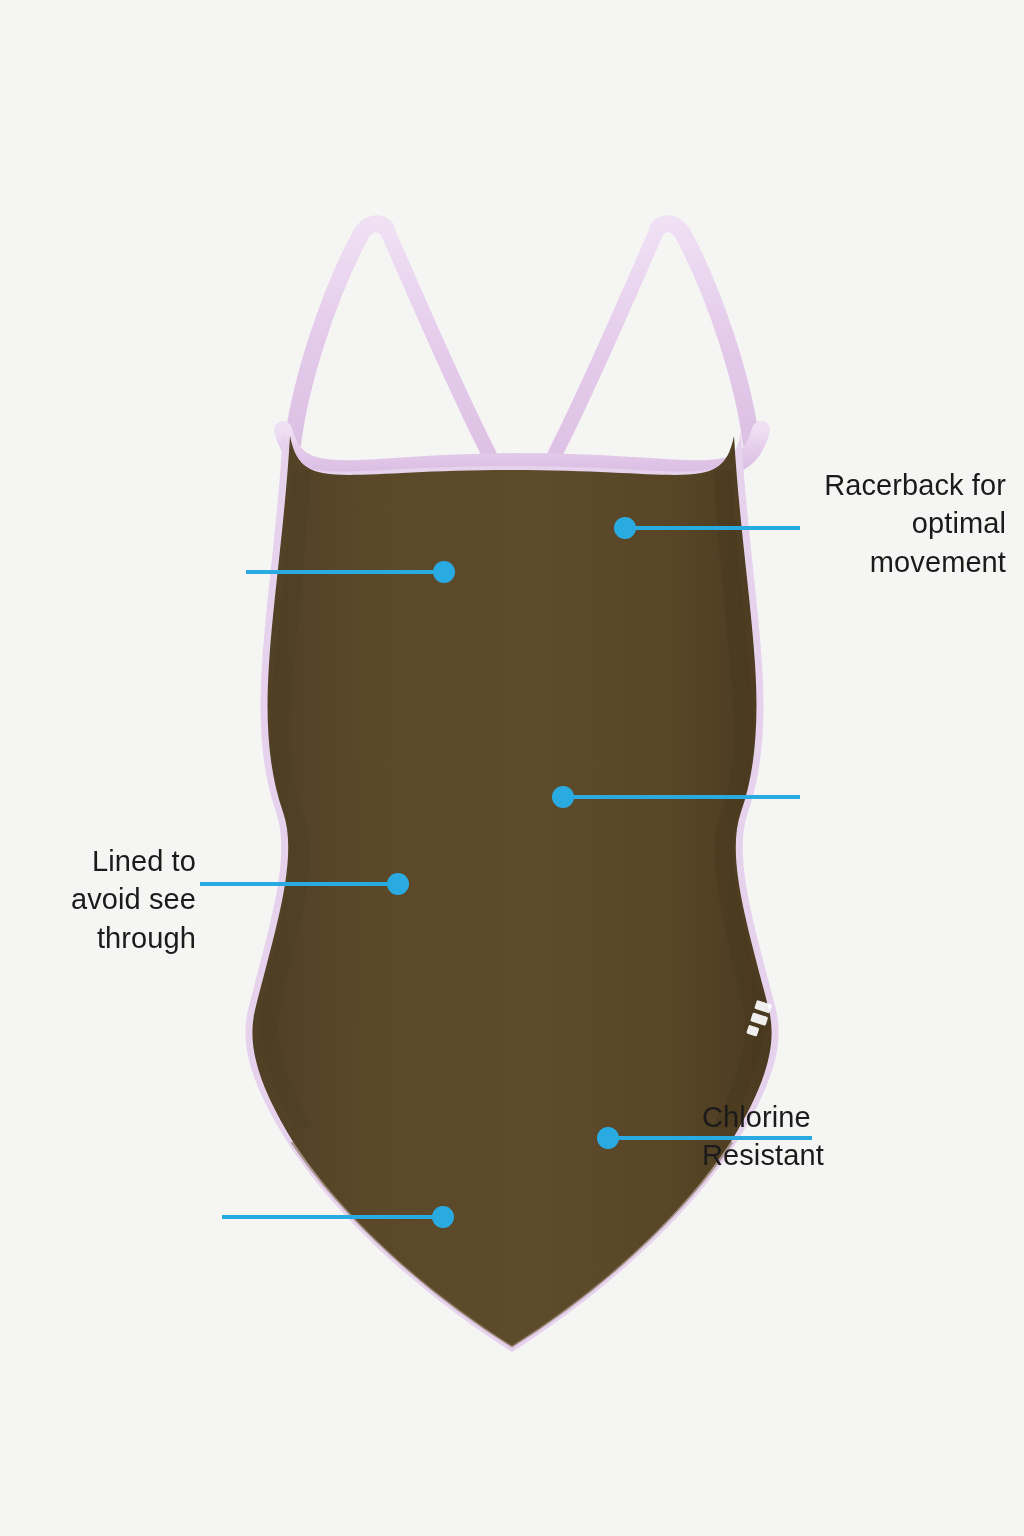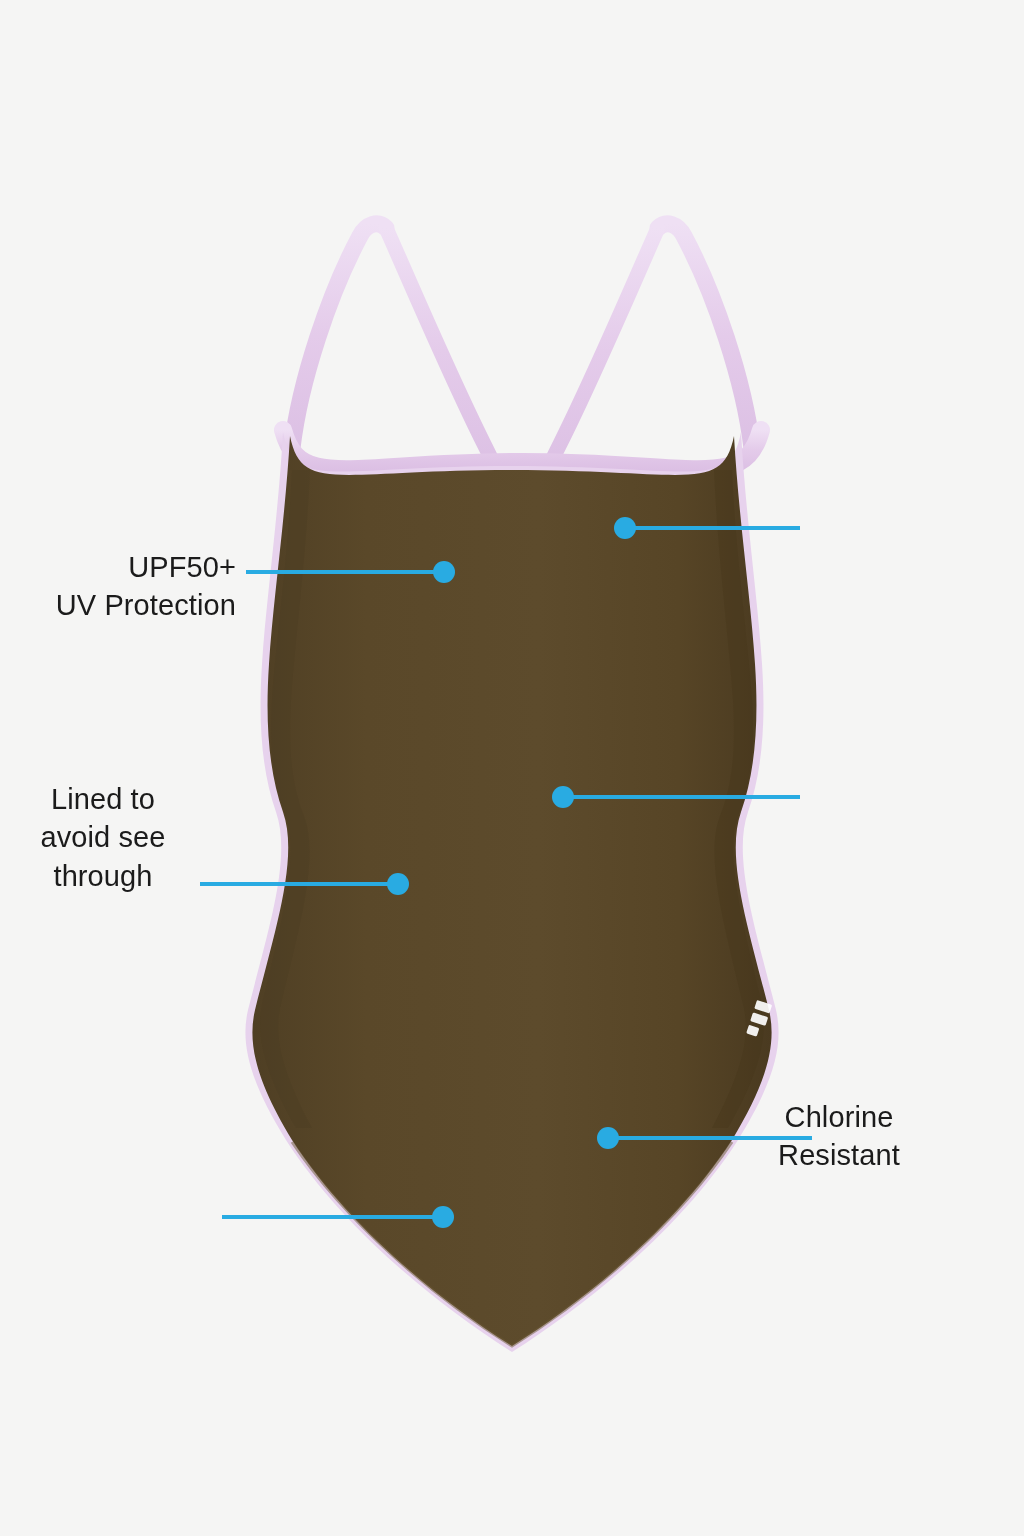--- a/index.html
+++ b/index.html
@@ -49,36 +49,36 @@
     width: 300px;
     text-align: right;
   }
   #label-breathable {
     right: 18px;
     top: 781px;
     width: 300px;
     text-align: right;
   }
   #label-chlorine {
-    right: 40px;
+    right: 32px;
     top: 1098px;
     width: 290px;
-    text-align: center;
+    text-align: left;
   }
   #label-upf {
     left: 10px;
     top: 548px;
     width: 226px;
     text-align: right;
   }
   #label-lined {
     left: 10px;
-    top: 780px;
+    top: 842px;
     width: 186px;
-    text-align: center;
+    text-align: right;
   }
   #label-recycled {
     left: 10px;
     top: 1178px;
     width: 186px;
     text-align: right;
   }
 </style>
 </head>
 <body>
@@ -198,23 +198,24 @@
         <circle cx="563" cy="797" r="11" fill="#29abe2"></circle>
         <line x1="398" y1="884" x2="200" y2="884" stroke="#29abe2" stroke-width="4" stroke-linecap="butt"></line>
         <circle cx="398" cy="884" r="11" fill="#29abe2"></circle>
         <line x1="608" y1="1138" x2="812" y2="1138" stroke="#29abe2" stroke-width="4" stroke-linecap="butt"></line>
         <circle cx="608" cy="1138" r="11" fill="#29abe2"></circle>
         <line x1="443" y1="1217" x2="222" y2="1217" stroke="#29abe2" stroke-width="4" stroke-linecap="butt"></line>
         <circle cx="443" cy="1217" r="11" fill="#29abe2"></circle>
       </g>
   </svg>
 
-
-  <div class="callout-label lbl-left" id="label-upf">UPF50+
-UV Protection</div>
+  <div class="callout-label lbl-right" id="label-racerback">Racerback for
+optimal
+movement</div>
+
 
 
   <div class="callout-label lbl-left" id="label-lined">Lined to
 avoid see
 through</div>
 
   <div class="callout-label lbl-right" id="label-chlorine">Chlorine
 Resistant</div>
 
 

